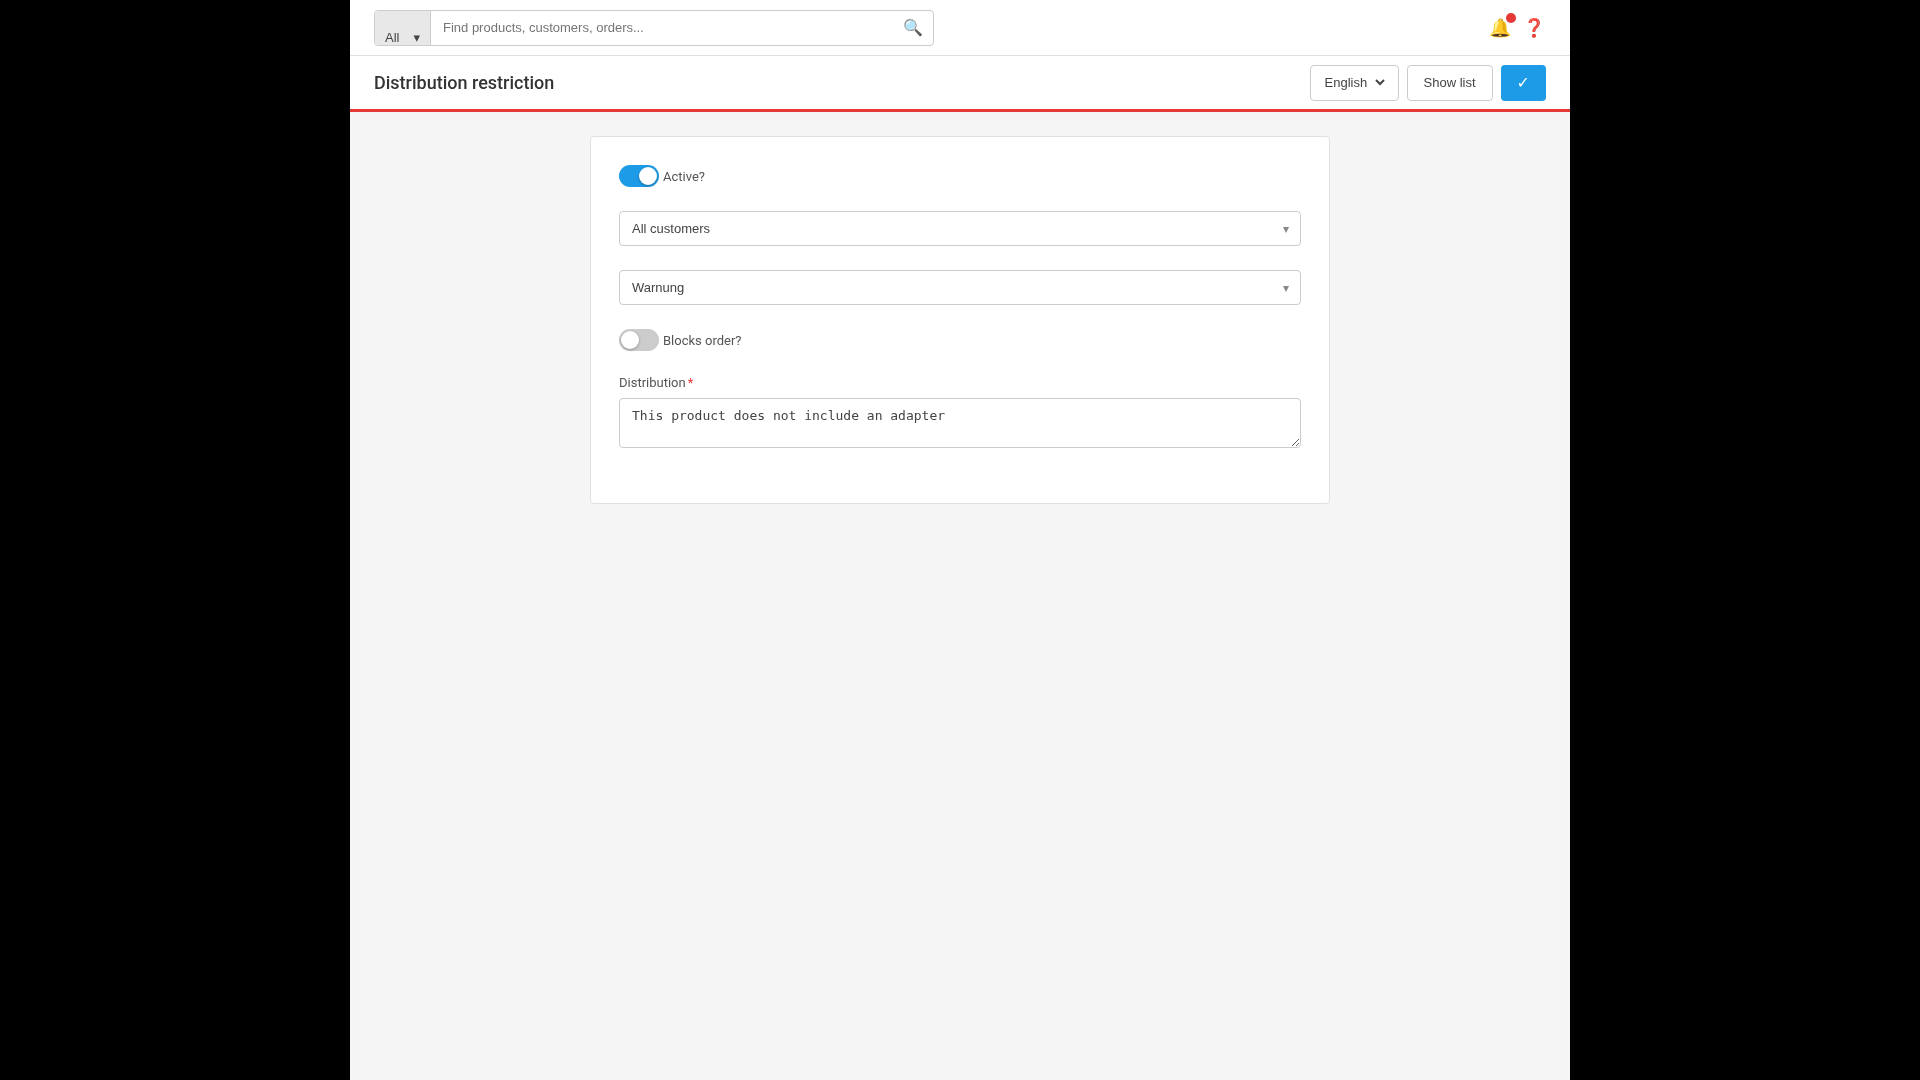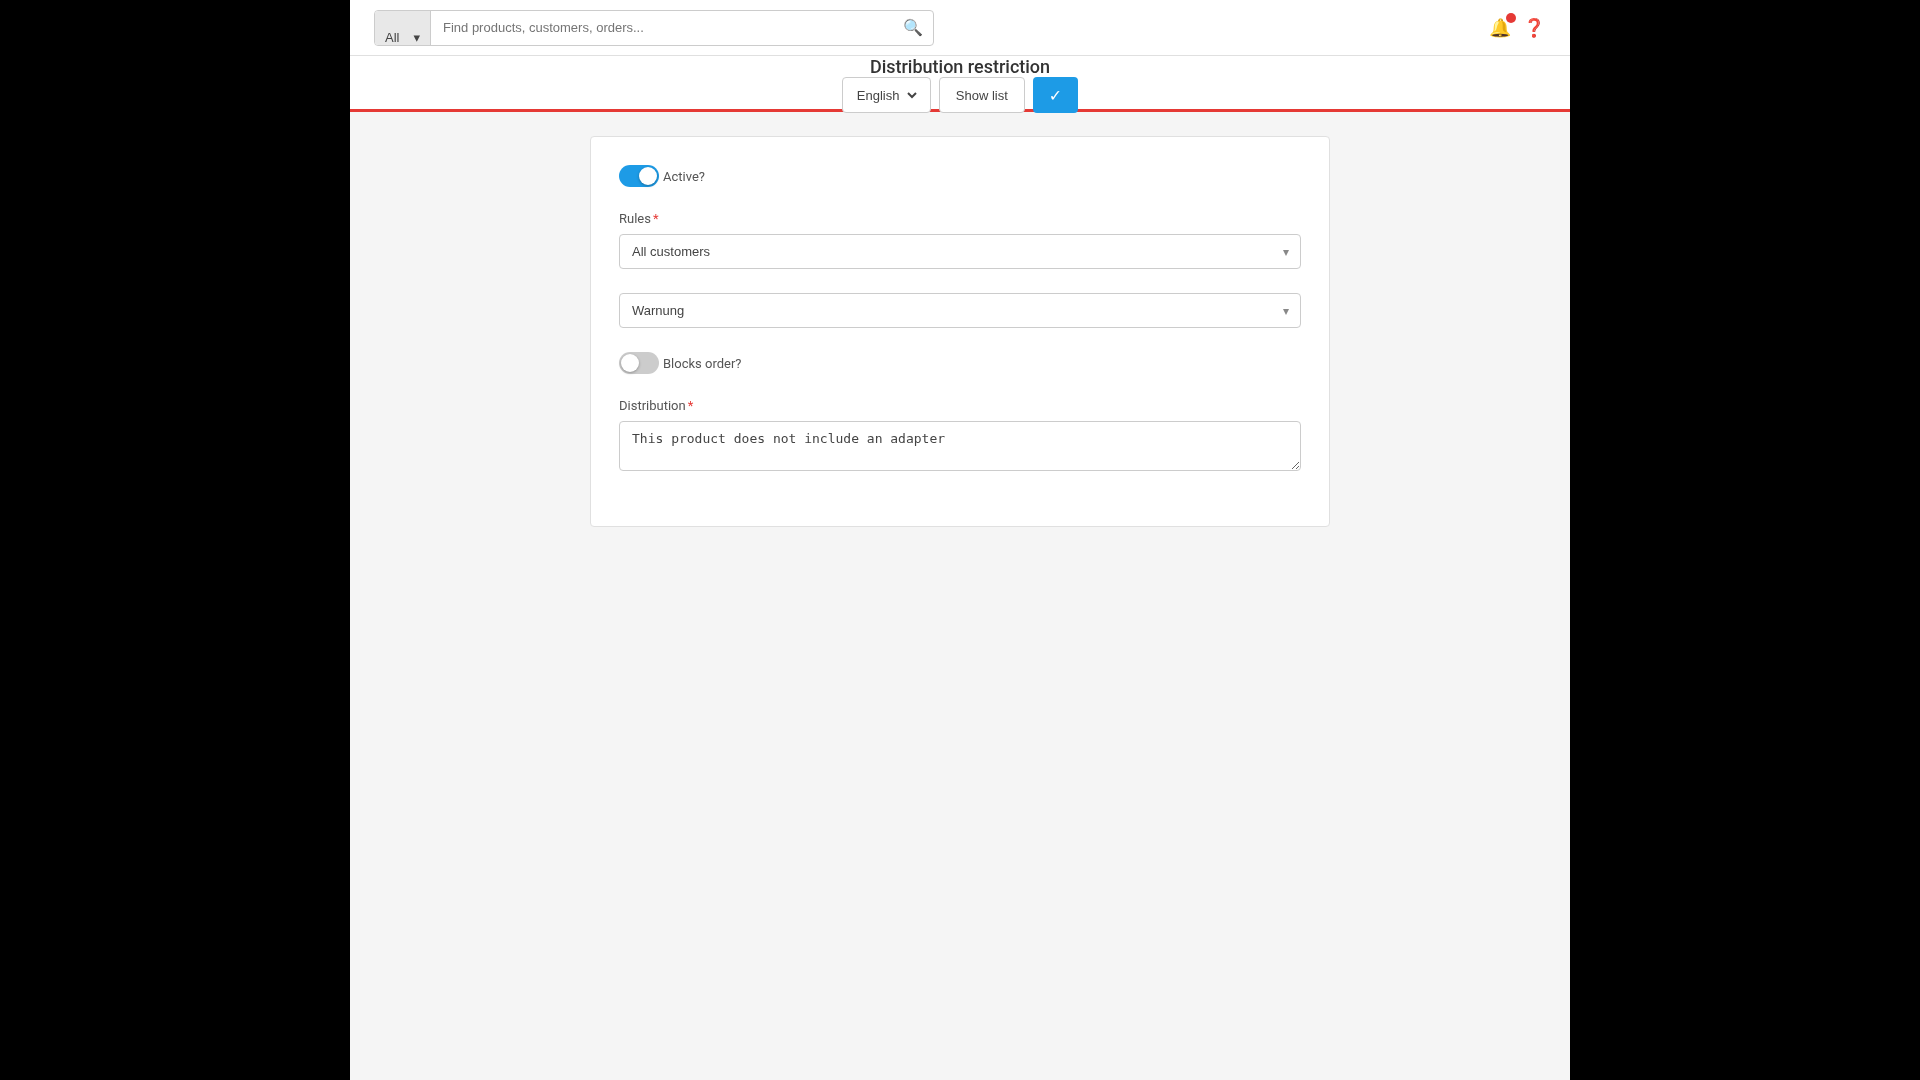--- a/index.html
+++ b/index.html
@@ -102,21 +102,20 @@
 
     
     .page-header {
       background: #fff;
       border-bottom: 3px solid #e53935;
       padding: 0 24px;
       height: 56px;
       display: flex;
       align-items: center;
       justify-content: space-between;
-      flex-direction: column;
     }
     .page-title {
       font-size: 18px;
       font-weight: 500;
       color: #333;
     }
     .header-actions {
       display: flex;
       align-items: center;
       gap: 8px;
@@ -338,23 +337,20 @@
         <div class="toggle-row">
           <label class="toggle-switch">
             <input type="checkbox" checked="" style="">
             <div class="toggle-track on"></div>
             <div class="toggle-thumb on"></div>
           </label>
           <span class="toggle-label">Active?</span>
         </div>
 
         <div class="form-group">
-          <label class="form-label">
-            <span>Rules</span><span class="required-star">*</span>
-          </label>
           <div class="form-select-wrapper">
             <select class="form-select">
               <option>All customers</option>
               <option>Specific customers</option>
               <option>Customer groups</option>
             </select>
             <span class="select-arrow">▾</span>
           </div>
         </div>
 

